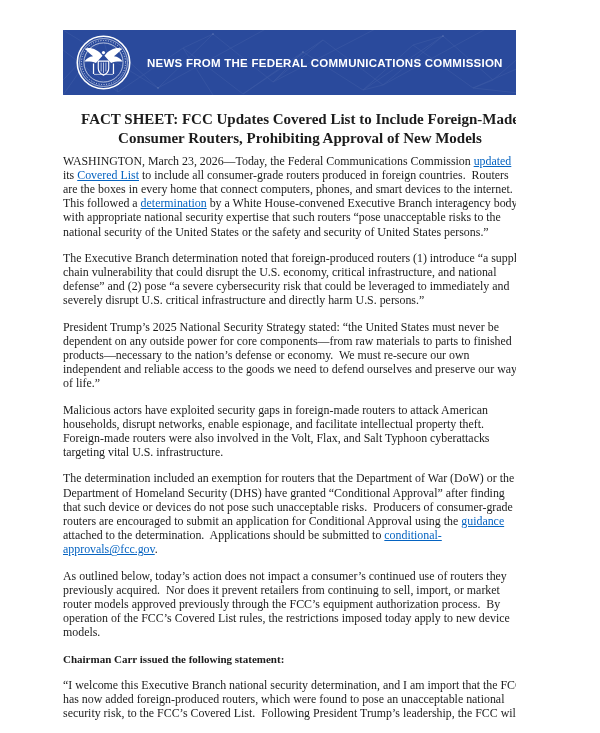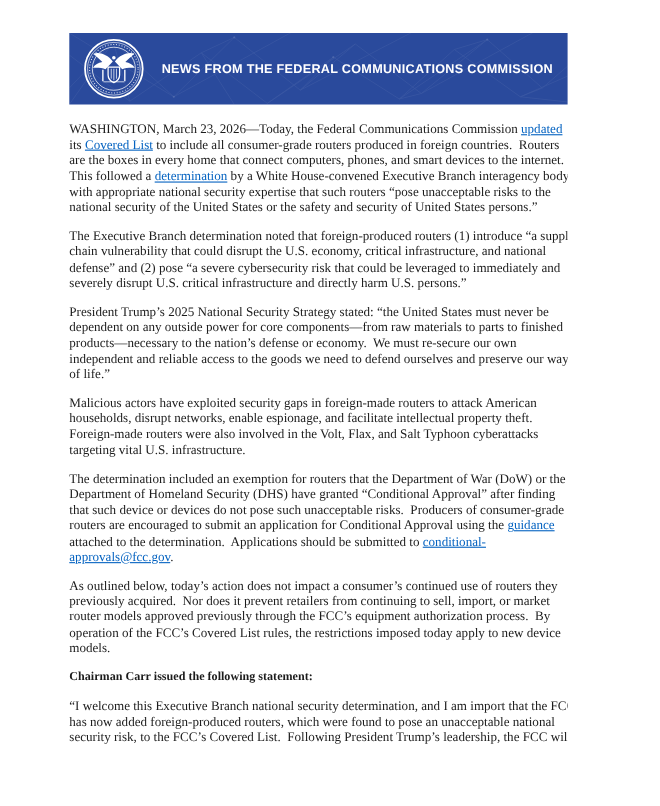--- a/index.html
+++ b/index.html
@@ -111,20 +111,21 @@
       <path d="M24.5 28.5 h11 v7.5 c0 4 -3.2 6.3 -5.5 7.3 c-2.3 -1 -5.5 -3.3 -5.5 -7.3 z" fill="none" stroke="#ffffff" stroke-width="1.2"></path>
       <path d="M27.5 30 v9.5 M30 30 v11 M32.5 30 v9.5" stroke="#ffffff" stroke-width="0.7"></path>
       <path d="M19.5 31 v11 M40.5 31 v11" stroke="#ffffff" stroke-width="1.3"></path>
       <path d="M20 42.5 h20" stroke="#ffffff" stroke-width="0.7"></path>
     </svg>
 
     <div class="banner-text">NEWS FROM THE FEDERAL COMMUNICATIONS COMMISSION</div>
   </div>
 
   <div class="content">
+    <p class="doc-title">FACT SHEET: FCC Updates Covered List to Include Foreign-Made Consumer Routers, Prohibiting Approval of New Models</p>
 
 
     <p class="body-para"><span>WASHINGTON, March 23, 2026—Today, the Federal Communications Commission </span><a class="doc-link" href="#">updated</a><span> its </span><a class="doc-link" href="#">Covered List</a><span> to include all consumer-grade routers produced in foreign countries.  Routers are the boxes in every home that connect computers, phones, and smart devices to the internet.  This followed a </span><a class="doc-link" href="#">determination</a><span> by a White House-convened Executive Branch interagency body with appropriate national security expertise that such routers “pose unacceptable risks to the national security of the United States or the safety and security of United States persons.”</span></p>
 
     <p class="body-para"><span>The Executive Branch determination noted that foreign-produced routers (1) introduce “a supply chain vulnerability that could disrupt the U.S. economy, critical infrastructure, and national defense” and (2) pose “a severe cybersecurity risk that could be leveraged to immediately and severely disrupt U.S. critical infrastructure and directly harm U.S. persons.”</span></p>
 
     <p class="body-para"><span>President Trump’s 2025 National Security Strategy stated: “the United States must never be dependent on any outside power for core components—from raw materials to parts to finished products—necessary to the nation’s defense or economy.  We must re-secure our own independent and reliable access to the goods we need to defend ourselves and preserve our way of life.”</span></p>
 
     <p class="body-para"><span>Malicious actors have exploited security gaps in foreign-made routers to attack American households, disrupt networks, enable espionage, and facilitate intellectual property theft.  Foreign-made routers were also involved in the Volt, Flax, and Salt Typhoon cyberattacks targeting vital U.S. infrastructure.</span></p>
 

